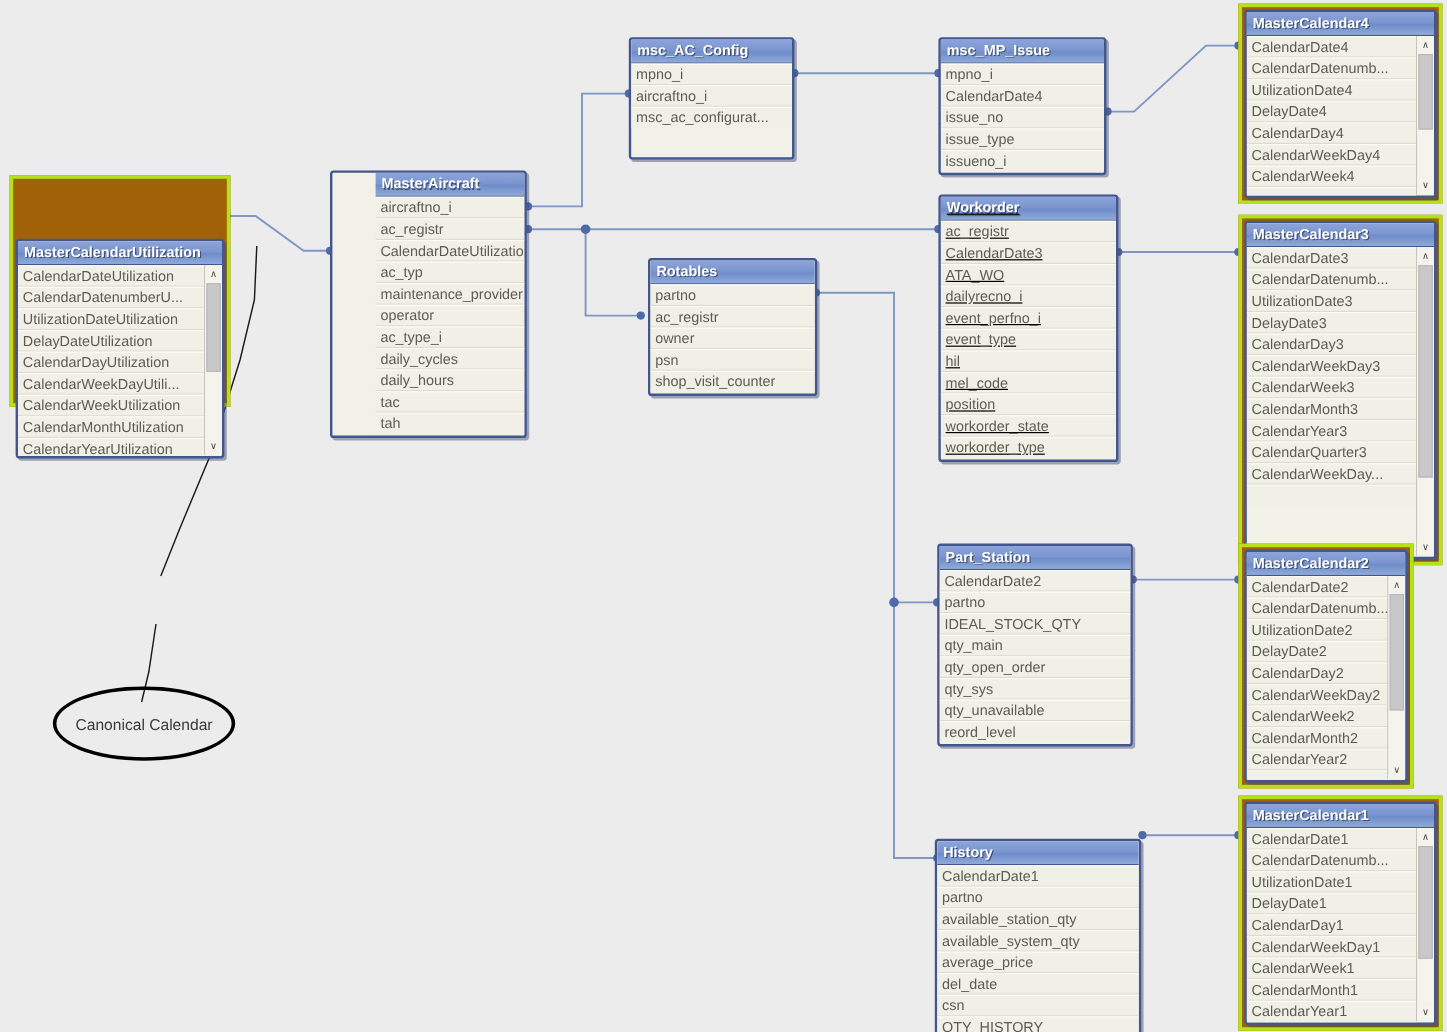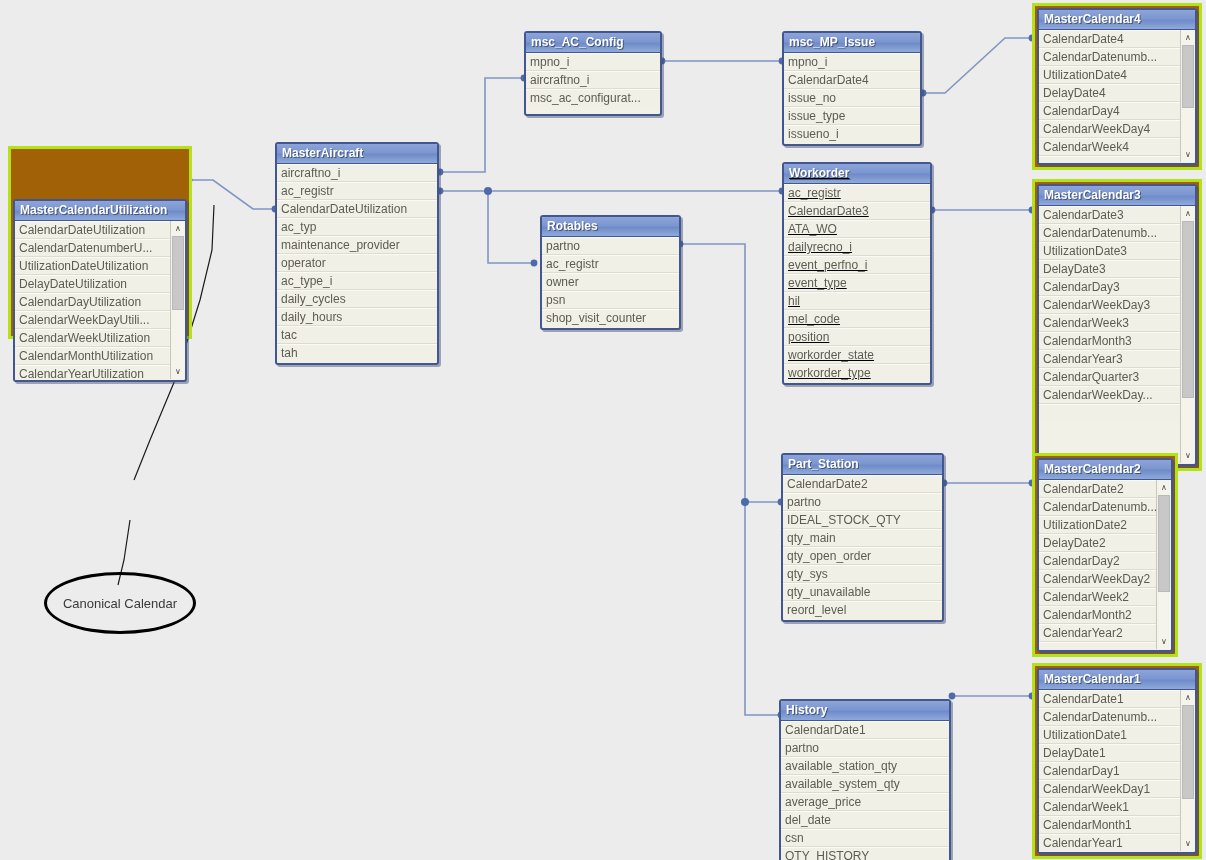--- a/index.html
+++ b/index.html
@@ -184,38 +184,38 @@
           <div class="sb-btn">∧</div>
           <div class="sb-track">
             <div class="sb-thumb" style="top:0; height:58%;"></div>
           </div>
           <div class="sb-btn">∨</div>
         </div>
       </div>
     </div>
   </div>
 
-  <div class="entity" style="left:275px; top:142px; width:164px; height:223px;">
+  <div class="entity" style="left:275px; top:142px; width:164px; height:223px;padding-left:36px;">
     <div class="hdr">MasterAircraft</div>
     <div class="fields">
       <div class="fld">aircraftno_i</div>
       <div class="fld">ac_registr</div>
       <div class="fld">CalendarDateUtilization</div>
       <div class="fld">ac_typ</div>
       <div class="fld">maintenance_provider</div>
       <div class="fld">operator</div>
       <div class="fld">ac_type_i</div>
       <div class="fld">daily_cycles</div>
       <div class="fld">daily_hours</div>
       <div class="fld">tac</div>
       <div class="fld">tah</div>
     </div>
   </div>
 
-  <div class="entity" style="left:524px; top:31px; width:138px; height:85px;">
+  <div class="entity" style="left:524px; top:31px; width:138px; height:102px;">
     <div class="hdr">msc_AC_Config</div>
     <div class="fields">
       <div class="fld">mpno_i</div>
       <div class="fld">aircraftno_i</div>
       <div class="fld">msc_ac_configurat...</div>
     </div>
   </div>
 
   <div class="entity" style="left:782px; top:31px; width:140px; height:115px;">
     <div class="hdr">msc_MP_Issue</div>

